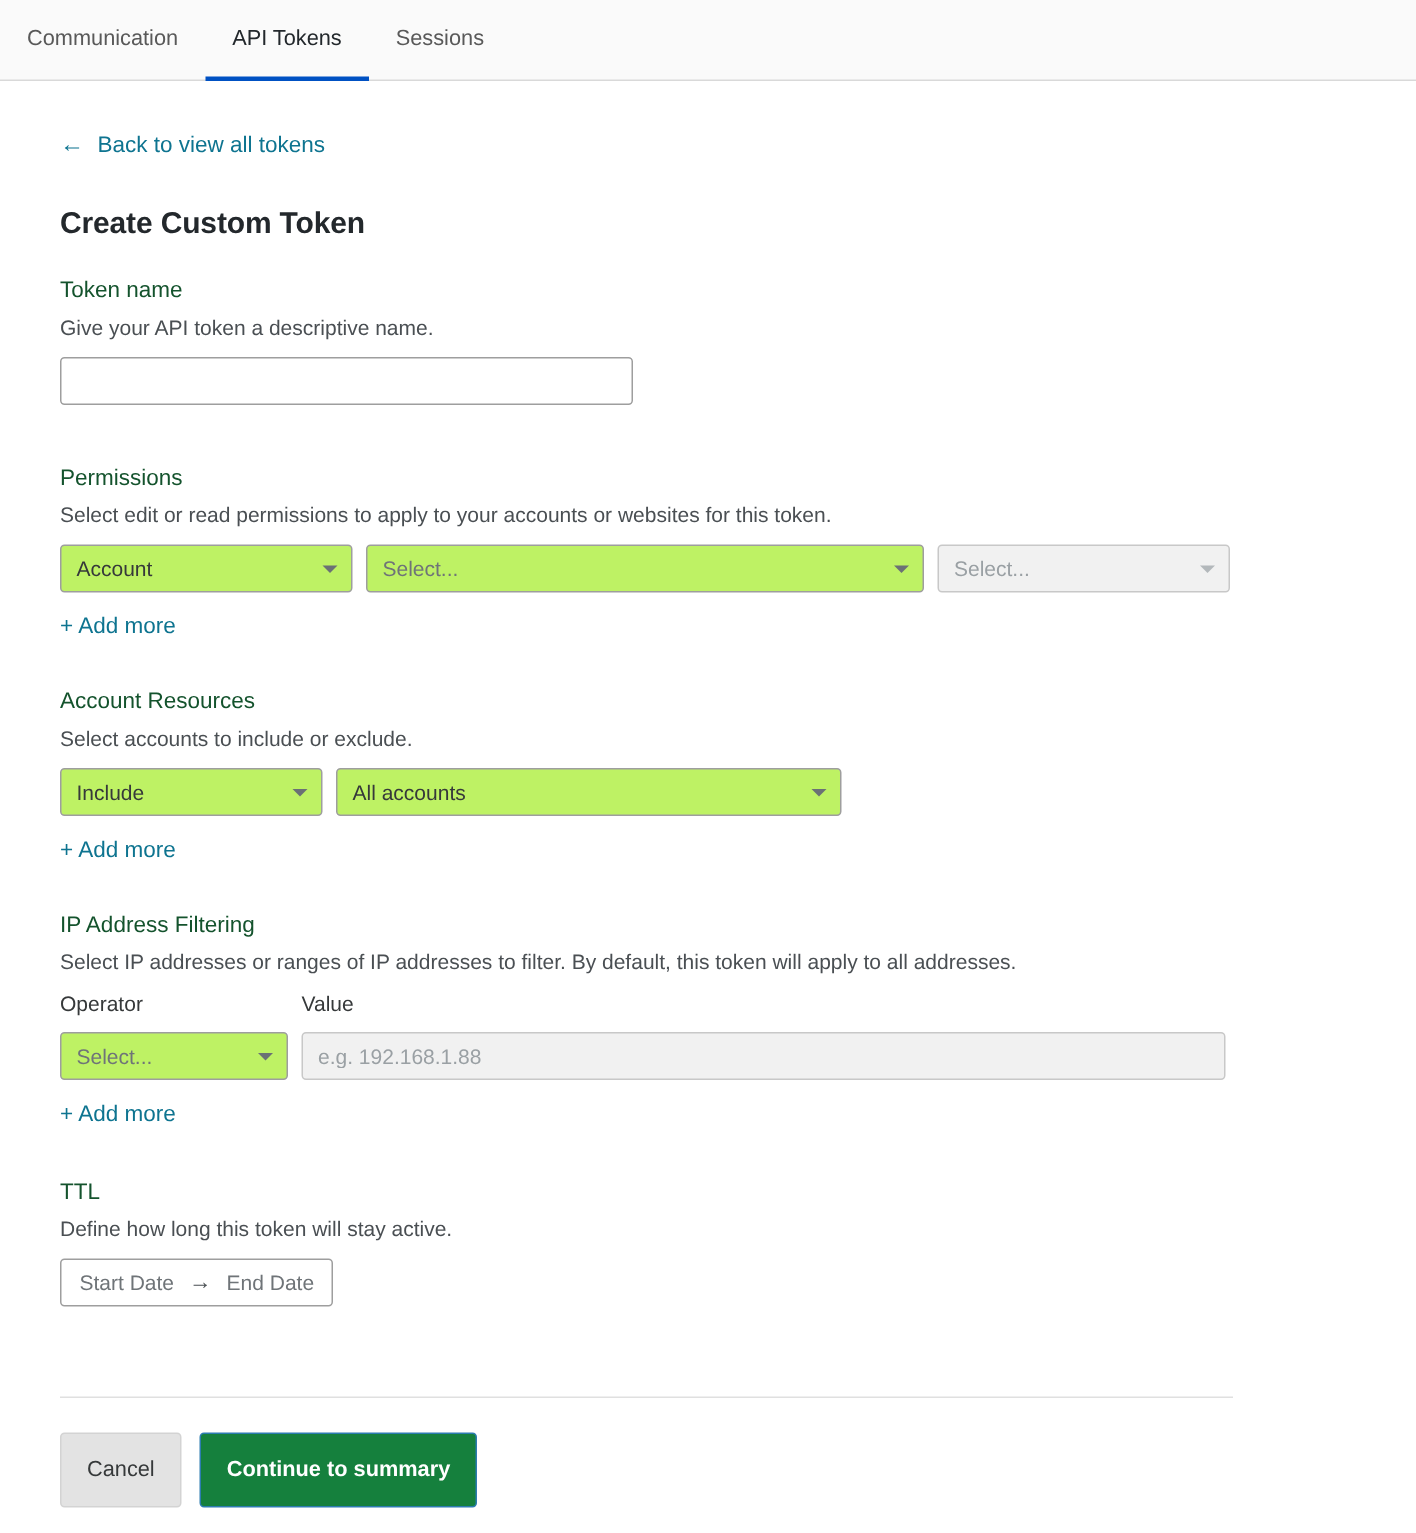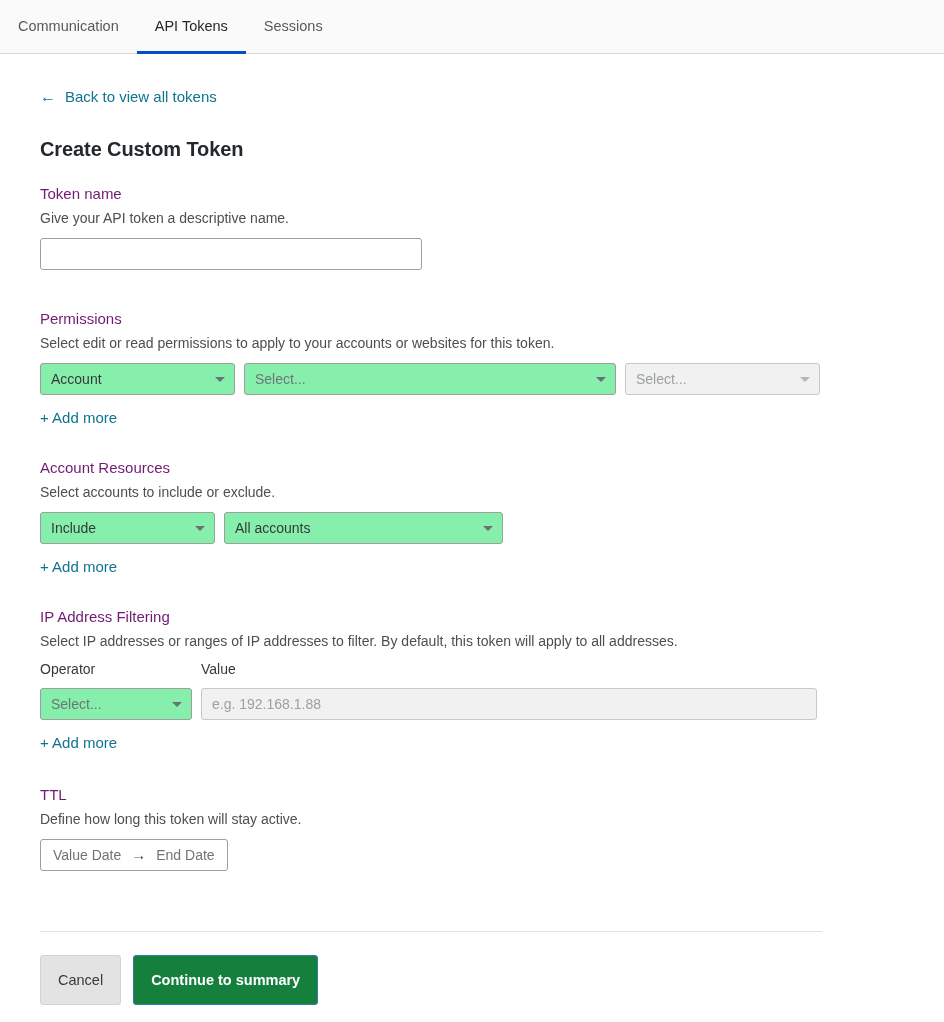--- a/index.html
+++ b/index.html
@@ -52,21 +52,21 @@
   h1.page-title {
     font-size: 20px;
     font-weight: bold;
     color: #23282c;
     margin: 32px 0 0 0;
     letter-spacing: -0.1px;
   }
   .section { margin-top: 24px; }
   .section-label {
     font-size: 15px;
-    color: #701a75;
+    color: #14532d;
     margin-bottom: 8px;
   }
   .section-desc {
     font-size: 14px;
     color: #4a4f53;
     margin-bottom: 12px;
   }
   .field-label {
     font-size: 14px;
     color: #36393a;
@@ -86,21 +86,21 @@
   .row {
     display: flex;
     align-items: flex-start;
     gap: 9px;
   }
   .select {
     position: relative;
     height: 32px;
     border: 1px solid #9e9e9e;
     border-radius: 3px;
-    background: #86efac;
+    background: #bef264;
     display: flex;
     align-items: center;
     padding: 0 28px 0 10px;
     font-size: 14px;
     color: #36393a;
     cursor: pointer;
     user-select: none;
   }
   .select .caret {
     position: absolute;
@@ -117,21 +117,21 @@
     border-color: #c8c8c8;
     color: #9aa0a4;
     cursor: default;
   }
   .select.disabled .caret { border-top-color: #b3b8bb; }
   .select.placeholder { color: #6f7478; }
   .sel-account { width: 195px; }
   .sel-perm { width: 372px; }
   .sel-level { width: 195px; }
   .sel-include { width: 175px; }
-  .sel-accounts { width: 279px; }
+  .sel-accounts { width: 337px; }
   .sel-operator { width: 152px; }
   .add-more {
     display: inline-block;
     color: #0e7490;
     font-size: 15px;
     margin-top: 14px;
     cursor: pointer;
   }
   .value-input {
     width: 616px;
@@ -280,21 +280,21 @@
       <input class="value-input" type="text" value="" placeholder="e.g. 192.168.1.88" style="">
     </div>
     <div class="add-more">+ Add more</div>
   </div>
 
   
   <div class="section" style="margin-top:34px;">
     <div class="section-label">TTL</div>
     <div class="section-desc">Define how long this token will stay active.</div>
     <div class="ttl-box">
-      <span>Value Date</span>
+      <span>Start Date</span>
       <span class="to-arrow">→</span>
       <span>End Date</span>
     </div>
   </div>
 
   <div class="divider"></div>
 
   <div class="actions">
     <button class="btn btn-cancel">Cancel</button>
     <button class="btn btn-primary">Continue to summary</button>

